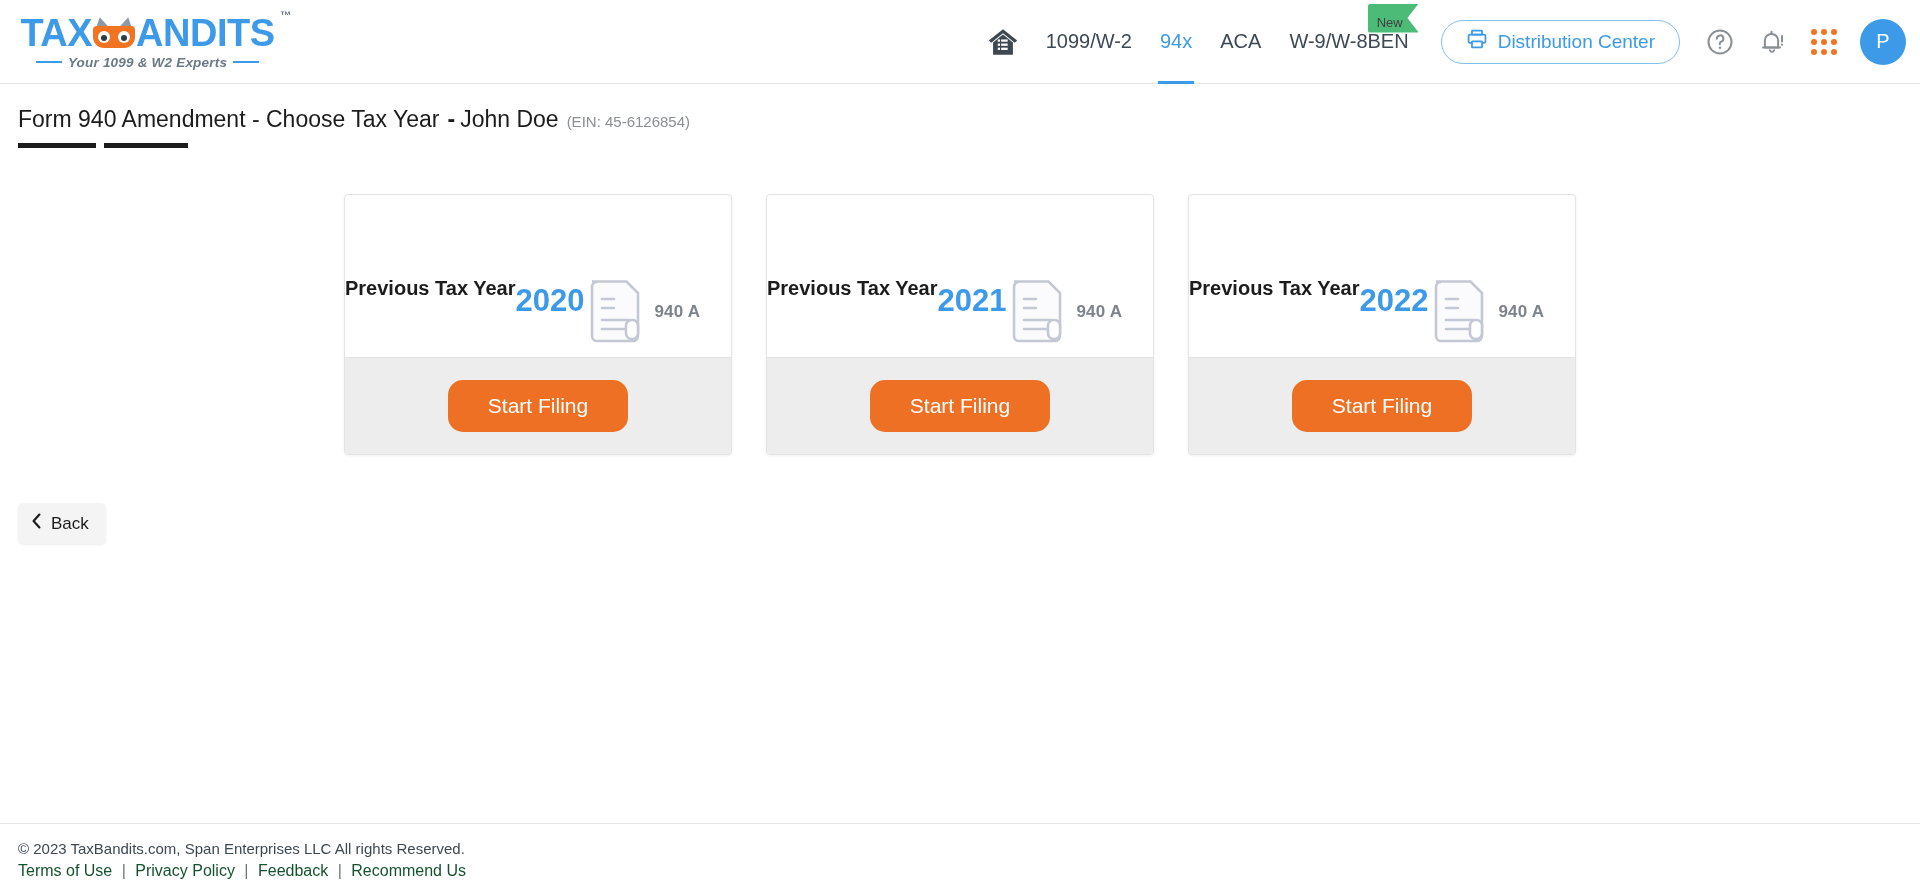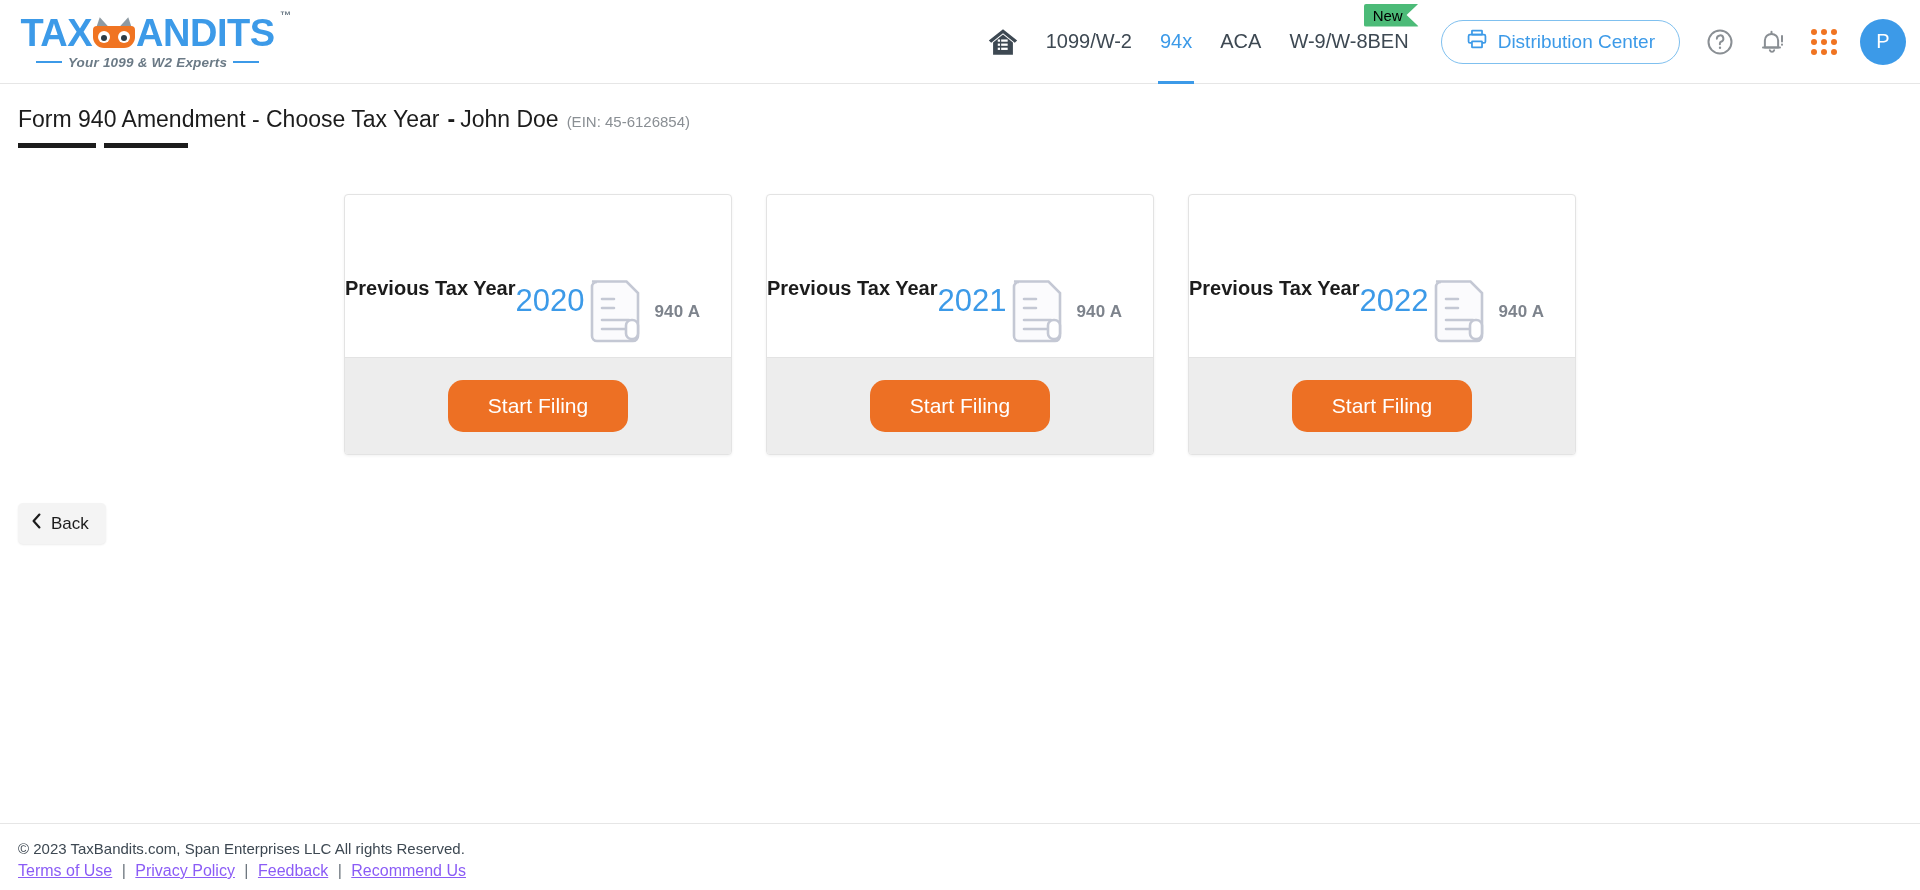--- a/index.html
+++ b/index.html
@@ -135,24 +135,24 @@
     height: 3px;
     background: #3c9ae8;
   }
   .home-icon { padding: 0 12px 0 6px; }
 
   .badge-new {
     position: absolute;
     top: 4px;
     right: 4px;
     background: #4cbb78;
-    color: #000000;
-    font-size: 15px;
+    color: #404040;
+    font-size: 13px;
     line-height: 1;
-    padding: 4px 16px 4px 9px;
+    padding: 12px 16px 4px 9px;
     border-radius: 2px;
     clip-path: polygon(0 0, 100% 0, 100% 100%, 0 100%, 0 100%);
     -webkit-clip-path: polygon(0 0, 100% 0, 78% 50%, 100% 100%, 0 100%);
     clip-path: polygon(0 0, 100% 0, 78% 50%, 100% 100%, 0 100%);
     font-weight: 400;
   }
 
   .dist-btn {
     display: flex;
     align-items: center;
@@ -262,21 +262,21 @@
     align-items: center;
   }
   .card-label {
     font-size: 20px;
     font-weight: 700;
     color: #1c1c1c;
   }
   .card-year {
     margin-top: 26px;
     font-size: 31px;
-    font-weight: 400;
+    font-weight: 700;
     color: #3c9ae8;
   }
   .doc-icon-wrap {
     margin: 48px 0 0;
     display: flex;
     align-items: center;
     justify-content: center;
     gap: 8px;
     height: 90px;
   }
@@ -333,22 +333,21 @@
   .footer-copy {
     font-size: 15px;
     color: #3d4852;
   }
   .footer-links {
     margin-top: 5px;
     font-size: 16px;
     color: #3d4852;
   }
   .footer-links a {
-    color: #8b5cf6;
-    text-decoration: underline;
+    color: #14532d;
     cursor: pointer;
   }
   .footer-links .sep { margin: 0 5px; color: #6c757d; }
 </style>
 </head>
 <body>
 
 <div class="header">
 
   <div class="logo-wrap">

